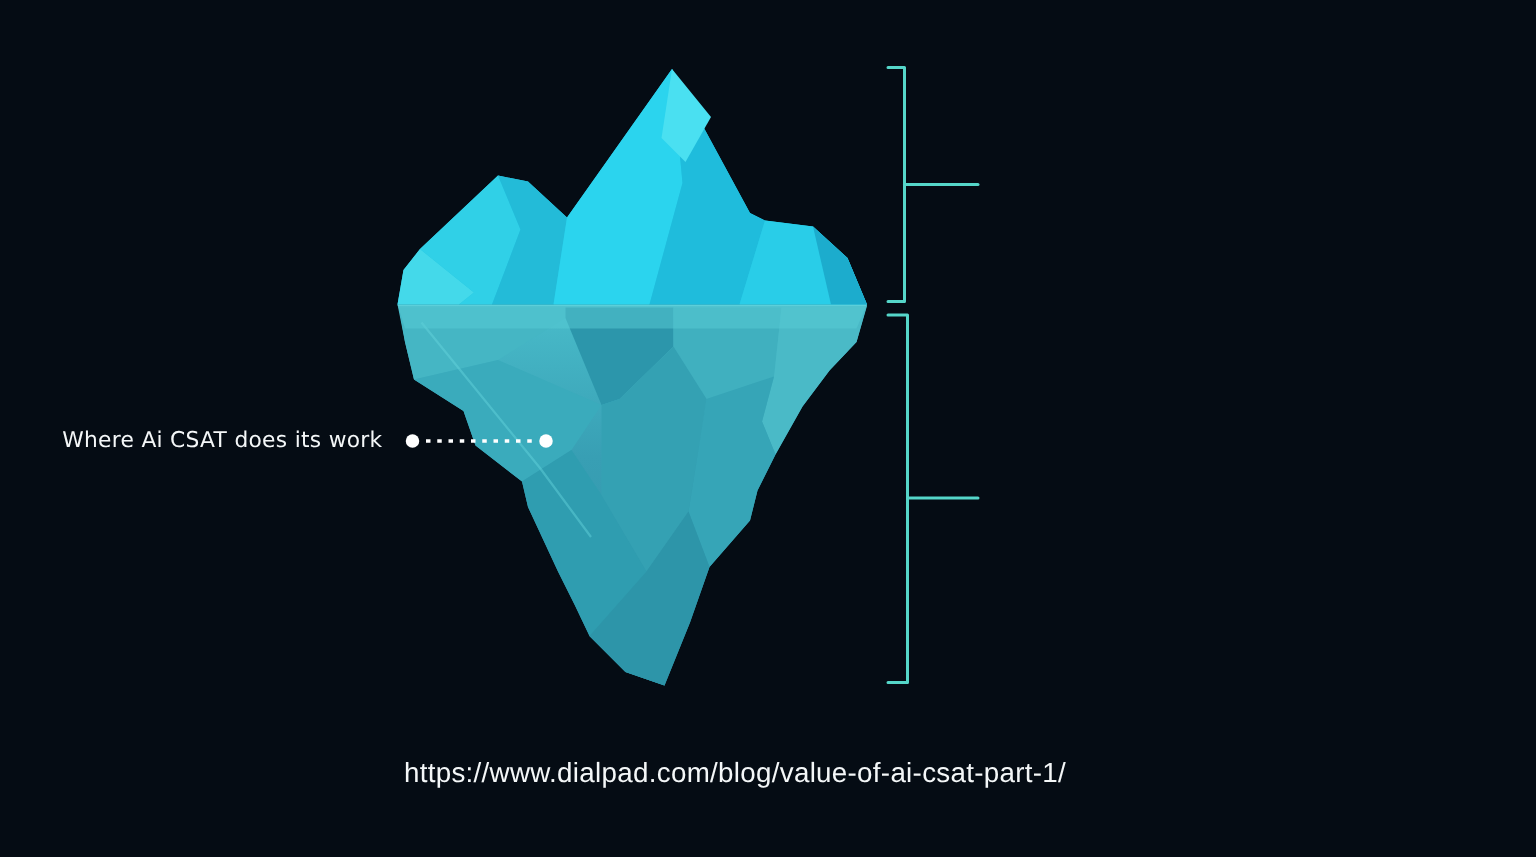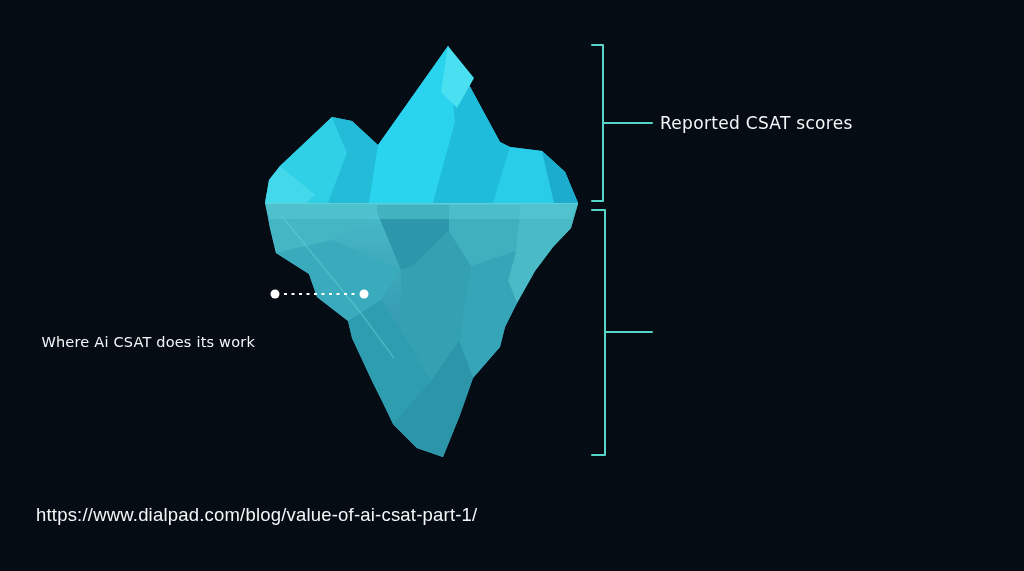--- a/index.html
+++ b/index.html
@@ -36,32 +36,30 @@
   }
   .label-left {
     position: absolute;
     left: 25px; top: 285px;
     width: 230px;
     text-align: right;
     font-size: 14.5px;
     letter-spacing: 0.2px;
     line-height: 18px;
     color: var(--text, #f4f7f8);
-    margin-top: 48px;
   }
   .source-url {
     position: absolute;
     left: 0; top: 504px;
     width: 980px;
-    text-align: left;
+    text-align: center;
     font-family: "Liberation Sans", sans-serif;
     font-size: 18.5px;
     letter-spacing: 0.2px;
     color: var(--text, #f4f7f8);
-    padding-left: 36px;
   }
   .bracket { stroke: var(--bracket, #55d6c9); stroke-width: 2; fill: none;
              stroke-linejoin: round; stroke-linecap: round; }
   .connector-dash { stroke: var(--connector, #ffffff); stroke-width: 2.2;
                     stroke-dasharray: 3 4.5; }
   .connector-dot { fill: var(--connector, #ffffff); }
 </style>
 </head>
 <body>
 
@@ -114,19 +112,18 @@
       <path class="bracket" d="M592,45 H603 V201 H592"></path>
       <path class="bracket" d="M603,123 H652"></path>
     </g>
 
     <g>
       <path class="bracket" d="M592,210 H605 V455 H592"></path>
       <path class="bracket" d="M605,332 H652"></path>
     </g>
   </svg>
 
-  <div class="annotation-top">Reported CSAT scores</div>
 
 
   <div class="label-left">Where Ai CSAT does its work</div>
 
   <div class="source-url">https://www.dialpad.com/blog/value-of-ai-csat-part-1/</div>
 </div>
 
 </body></html>

